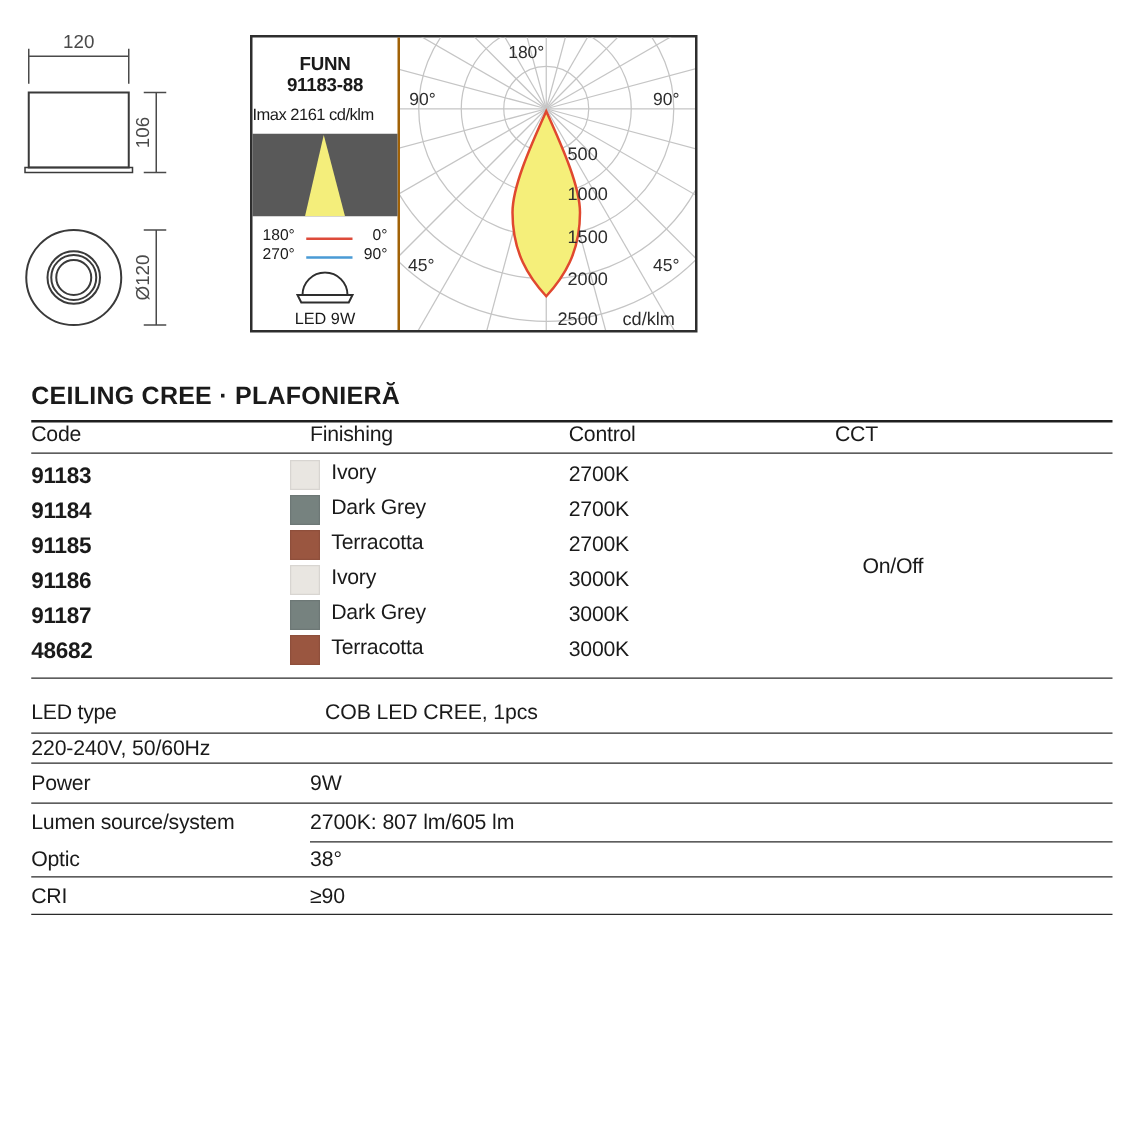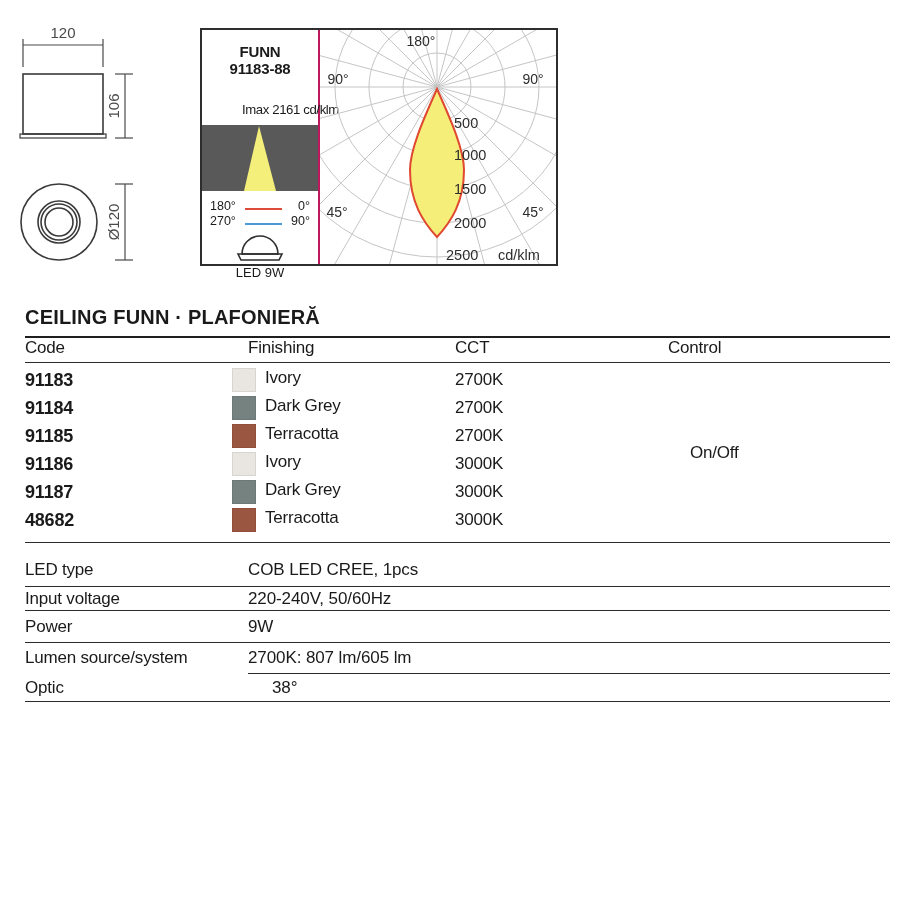--- a/index.html
+++ b/index.html
@@ -15,23 +15,23 @@
   #dims-svg { position:absolute; left:5px; top:15px; }
   .dim-line { stroke:#4a4a4a; stroke-width:1.2; }
   .obj-line { stroke:#3a3a3a; stroke-width:1.6; fill:none; }
   .dim-text { font-size:15px; fill:#4a4a4a; }
 
   
   #photo-module {
     position:absolute; left:200px; top:28px; width:358px; height:238px;
     border:2px solid #2e2e2e; display:flex; background:#fff;
   }
-  #photo-left { width:118px; border-right:2px solid #be185d; display:flex; flex-direction:column; }
+  #photo-left { width:118px; border-right:2px solid #a16207; display:flex; flex-direction:column; }
   .pm-title { text-align:center; font-weight:bold; font-size:15px; line-height:17px; margin-top:13px; letter-spacing:-0.2px; }
-  .pm-imax  { text-align:left; font-size:13.2px; margin-top:25px; letter-spacing:-0.4px; white-space:nowrap;padding-left:40px; }
+  .pm-imax  { text-align:left; font-size:13.2px; margin-top:7px; letter-spacing:-0.4px; white-space:nowrap; }
   .beam-band { margin-top:8px; width:100%; height:66px; position:relative; }
   .plane-legend { margin-top:7px; padding:0 8px; }
   .plane-row { display:flex; align-items:flex-end; height:15px; font-size:12.5px; }
   .plane-row .lbl-l { width:33px; }
   .plane-row .lbl-r { width:26px; text-align:right; }
   .plane-row .pl-line { flex:1; height:2px; margin:0 2px 3px 2px; }
   .dome-wrap { margin-top:7px; display:flex; justify-content:center; }
   .pm-lamp { text-align:center; font-size:13px; margin-top:3px; }
   #polar-panel { flex:1; position:relative; }
 
@@ -53,26 +53,26 @@
   .finish-cell { display:flex; align-items:flex-start; gap:9px; }
   .swatch { width:24px; height:24px; display:inline-block; border:1px solid rgba(0,0,0,0.07); }
   .finish-label, .cct-cell { font-size:17px; letter-spacing:-0.2px; }
   #control-value {
     position:absolute; left:665px; top:50%; transform:translateY(-50%);
     font-size:17px; letter-spacing:-0.2px;
   }
 
   .spec-row { display:grid; grid-template-columns:223px 1fr; align-items:center; font-size:17px; letter-spacing:-0.2px; }
   .spec-row .spec-val { letter-spacing:-0.1px; }
-  #spec-led { height:44px; align-items:end; padding-bottom:6px; }
+  #spec-led { height:44px; align-items:end; padding-bottom:6px;gap:12px; }
   #spec-voltage { height:24px; }
   #spec-power { height:32px; }
   #spec-lumen1 { height:30px; }
   #spec-lumen2 { height:28px; }
-  #spec-optic { height:28px;gap:24px; }
+  #spec-optic { height:28px; }
   #spec-cri { height:30px; }
   .partial-rule { border-top:1.5px solid #2a2a2a; margin-left:223px; height:0; }
 </style>
 </head>
 <body>
 
 <svg id="dims-svg" width="200" height="260" viewBox="0 0 200 260">
 
   <line class="dim-line" x1="18" y1="30" x2="98" y2="30"></line>
   <line class="dim-line" x1="18" y1="24" x2="18" y2="52"></line>
@@ -182,28 +182,28 @@
         <text x="134" y="164">1500</text>
         <text x="134" y="198">2000</text>
         <text x="126" y="230">2500</text>
         <text x="178" y="230">cd/klm</text>
       </g>
     </svg>
   </div>
 </div>
 
 <div id="doc">
-  <div id="section-title">CEILING FUNN · PLAFONIERĂ</div>
+  <div id="section-title">CEILING CREE · PLAFONIERĂ</div>
   <div id="title-rule" class="rule"></div>
 
   <div id="tbl-header" class="tbl-grid">
     <div>Code</div>
     <div class="hd-finish">Finishing</div>
+    <div>Control</div>
     <div>CCT</div>
-    <div>Control</div>
   </div>
   <div id="header-rule" class="rule-thin"></div>
 
   <div id="tbl-body">
     <div class="tbl-row">
       <div class="code-cell">91183</div>
       <div class="finish-cell">
           <span class="swatch" style="background: rgb(233, 230, 225);"></span>
           <span class="finish-label">Ivory</span>
         </div>
@@ -256,29 +256,32 @@
       <div></div>
     </div>
     <div id="control-value">On/Off</div>
   </div>
 
   <div class="spec-row rule-thin" id="spec-led">
     <div>LED type</div>
     <div class="spec-val">COB LED CREE, 1pcs</div>
   </div>
   <div class="spec-row rule-thin" id="spec-voltage">
-    <div>Input voltage</div>
     <div class="spec-val">220-240V, 50/60Hz</div>
   </div>
   <div class="spec-row rule-thin" id="spec-power">
     <div>Power</div>
     <div class="spec-val">9W</div>
   </div>
   <div class="spec-row" id="spec-lumen1">
     <div>Lumen source/system</div>
     <div class="spec-val">2700K: 807 lm/605 lm</div>
   </div>
   <div class="partial-rule"></div>
   <div class="spec-row rule-thin" id="spec-optic">
     <div>Optic</div>
     <div class="spec-val">38°</div>
   </div>
+  <div class="spec-row rule-thin" id="spec-cri">
+    <div>CRI</div>
+    <div class="spec-val">≥90</div>
+  </div>
 </div>
 
 </body></html>

